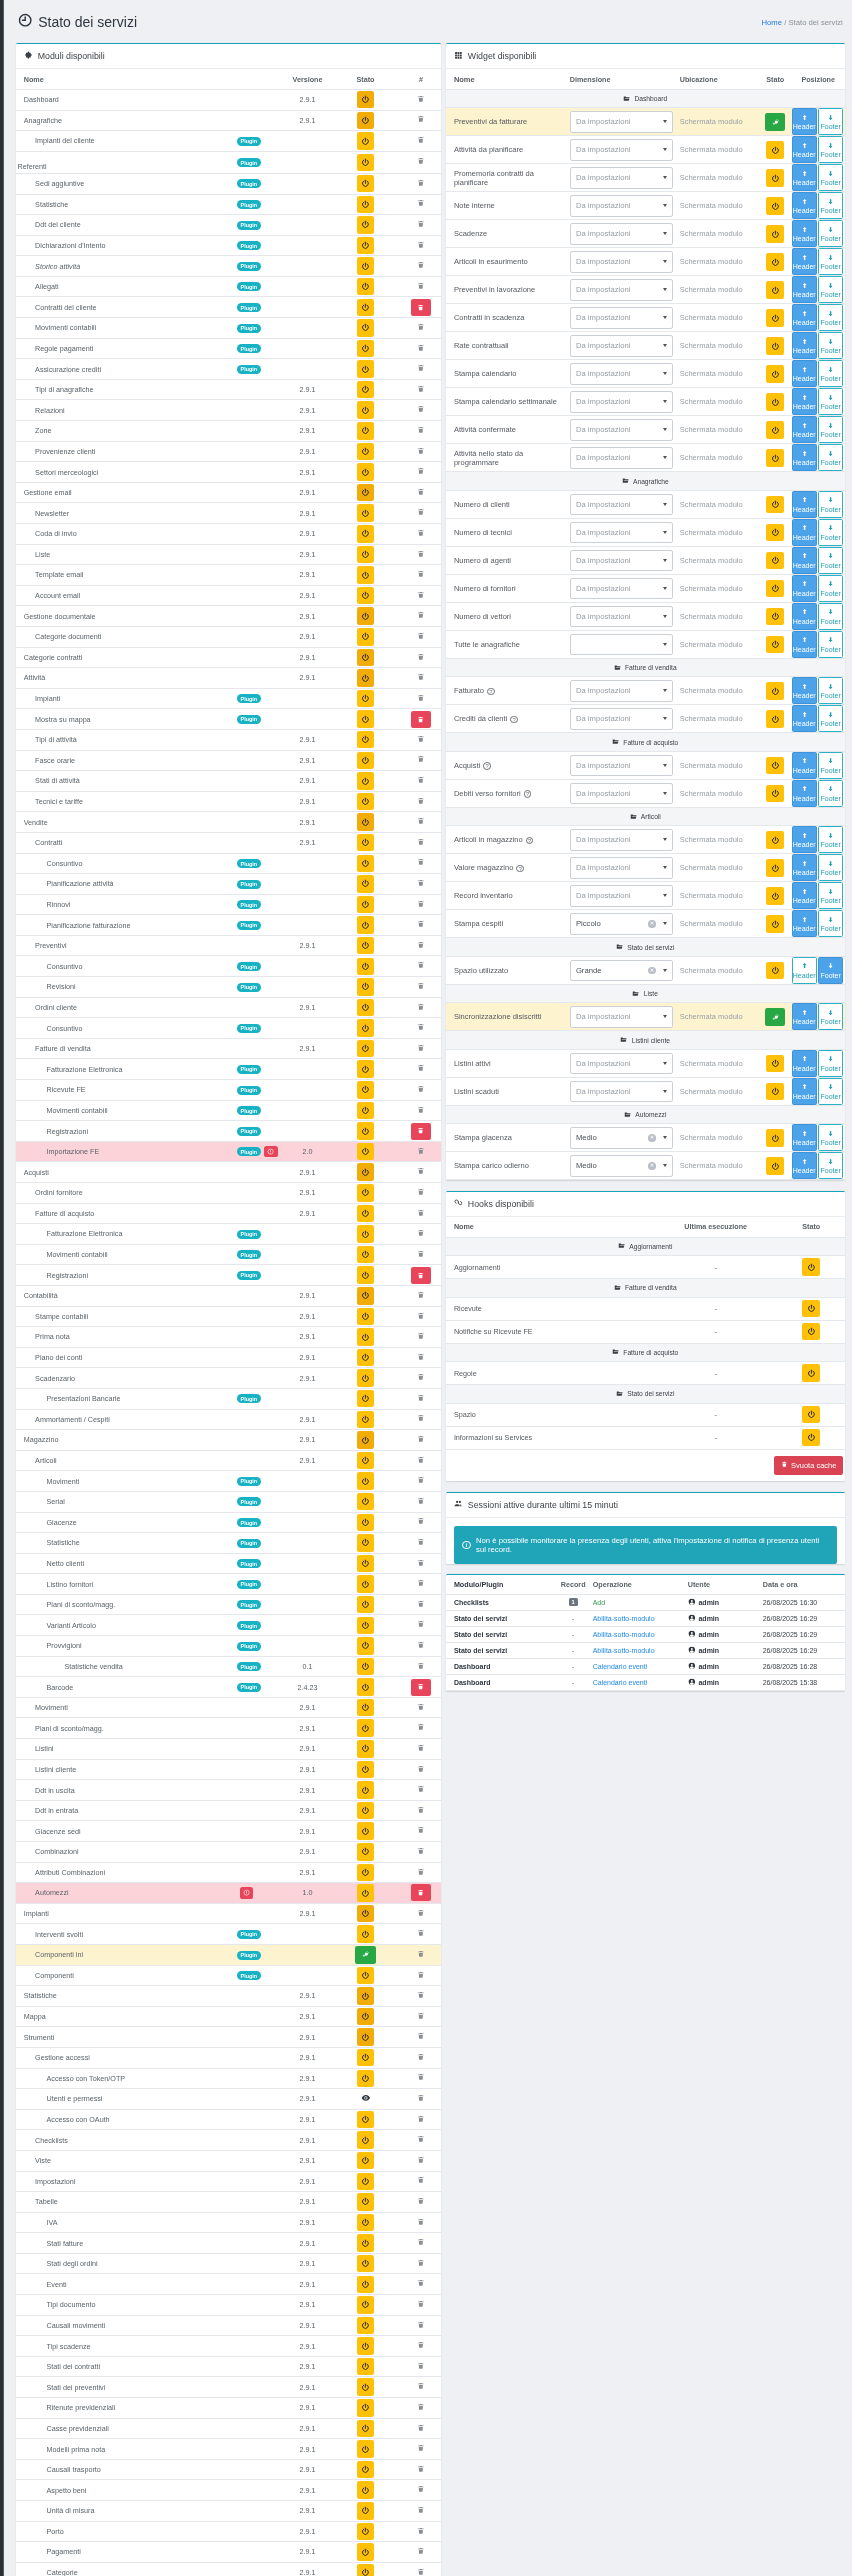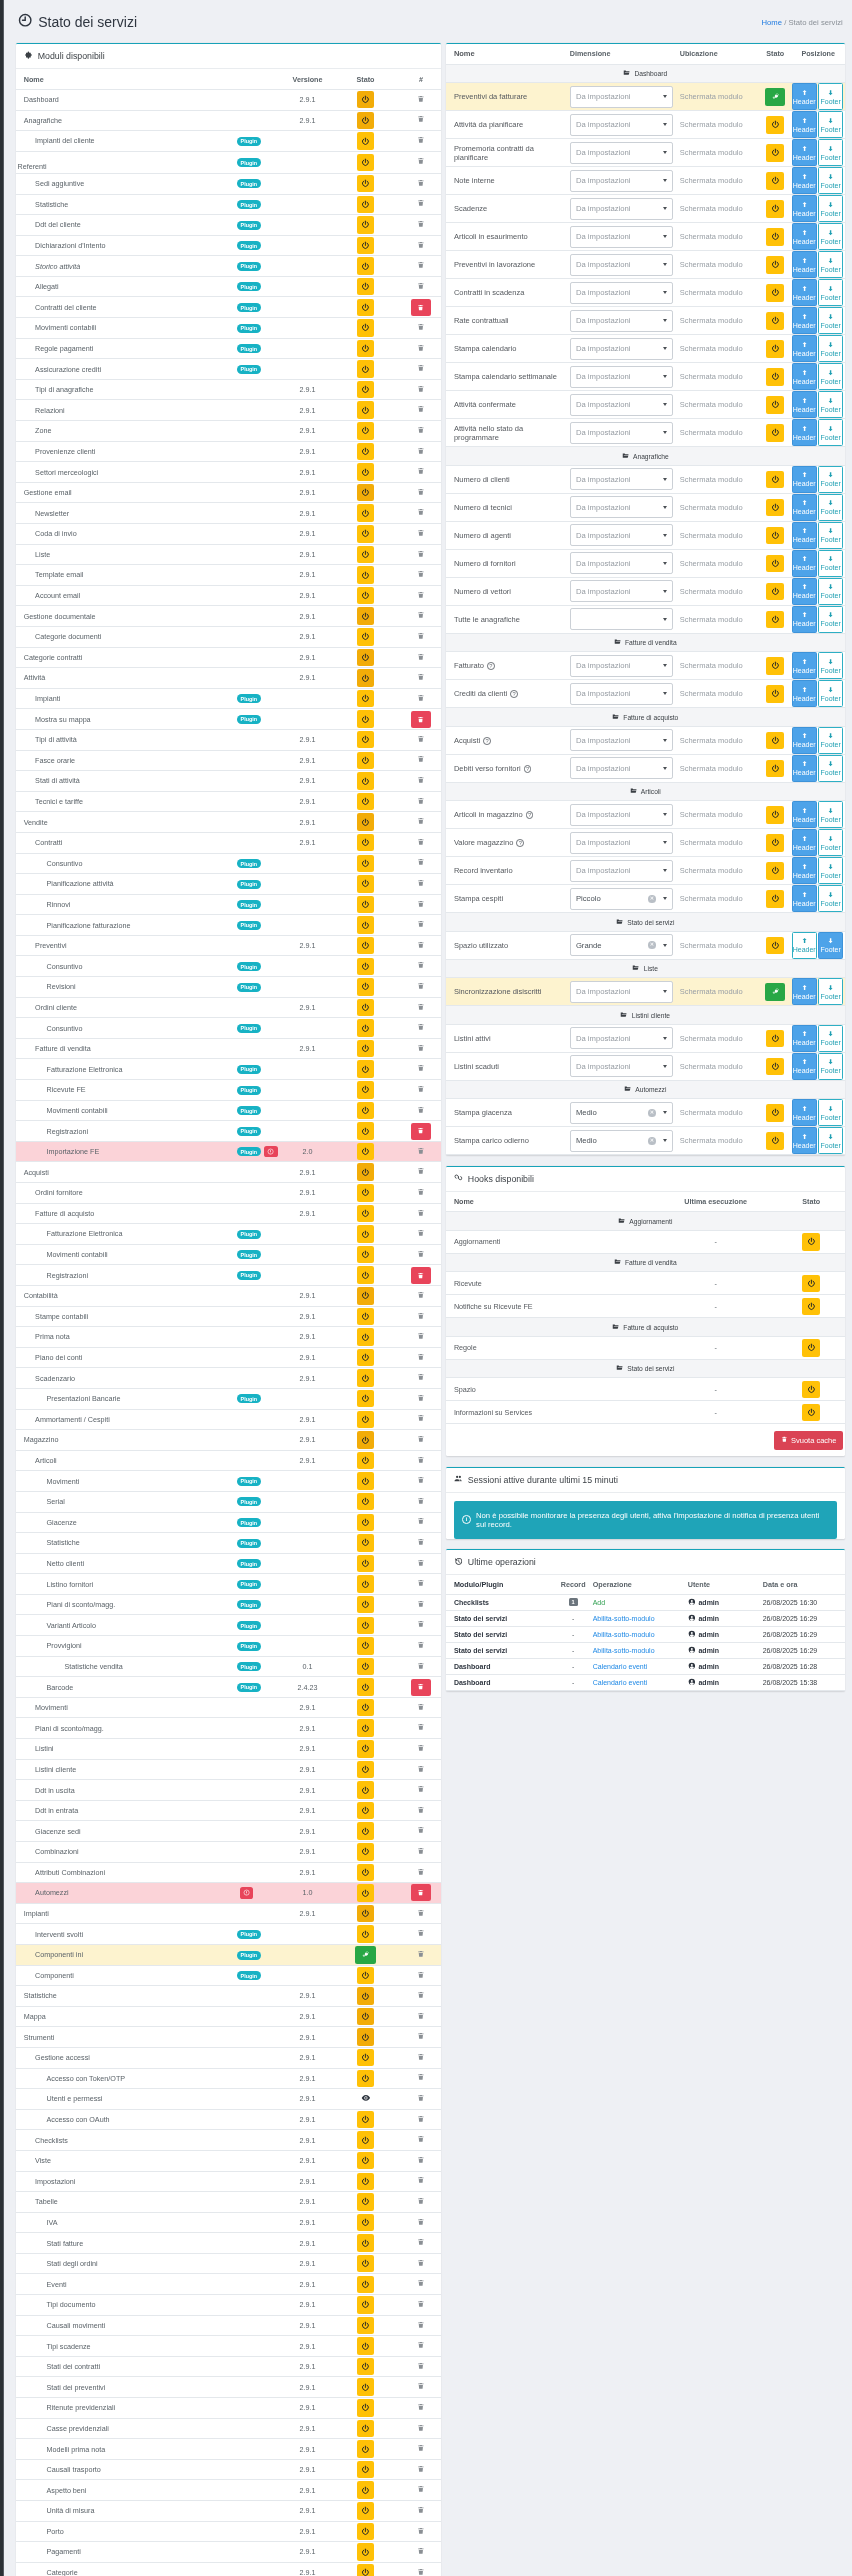--- a/index.html
+++ b/index.html
@@ -2066,20 +2066,26 @@
                   </svg>
                 </button></div>
             </div>
           </div>
       </section>
 
     </div>
 
     <div class="col-right">
       <section class="card">
+        <div class="card-header">
+          <span><svg viewBox="0 0 24 24" fill="currentColor">
+                <path d="M3 3h5v5H3zM9.5 3h5v5h-5zM16 3h5v5h-5zM3 9.5h5v5H3zM9.5 9.5h5v5h-5zM16 9.5h5v5h-5zM3 16h5v5H3zM9.5 16h5v5h-5zM16 16h5v5h-5z"></path>
+              </svg></span>
+          <span>Widget disponibili</span>
+        </div>
         <div class="grid-row w-grid thead">
           <div class="w-name">Nome</div>
           <div>Dimensione</div>
           <div>Ubicazione</div>
           <div class="center">Stato</div>
           <div class="center">Posizione</div>
         </div>
         <div id="widget-rows">
             <div class="group-row">
               <span><svg viewBox="0 0 24 24" fill="currentColor">
@@ -3245,26 +3251,20 @@
               </svg></span>
           <span>Sessioni attive durante ultimi 15 minuti</span>
         </div>
         <div class="alert-info">
           <i class="info-i">i</i>
           <span>Non è possibile monitorare la presenza degli utenti, attiva l'impostazione di notifica di presenza utenti sul record.</span>
         </div>
       </section>
 
       <section class="card">
-        <div class="card-header">
-          <span><svg viewBox="0 0 24 24" fill="currentColor">
-                <path d="M13 3a9 9 0 1 1-8.9 7.7l2 .3A7 7 0 1 0 13 5a7 7 0 0 0-5.2 2.3L10.5 10H3.5V3l2.9 2.9A9 9 0 0 1 13 3zm-1 4h2v5.2l3.5 2-1 1.7L12 13.5z"></path>
-              </svg></span>
-          <span>Ultime operazioni</span>
-        </div>
         <div class="grid-row o-grid thead">
           <div class="o-mod">Modulo/Plugin</div>
           <div class="center">Record</div>
           <div>Operazione</div>
           <div>Utente</div>
           <div>Data e ora</div>
         </div>
         <div id="operation-rows">
             <div class="grid-row o-grid">
               <div class="o-mod">Checklists</div>

